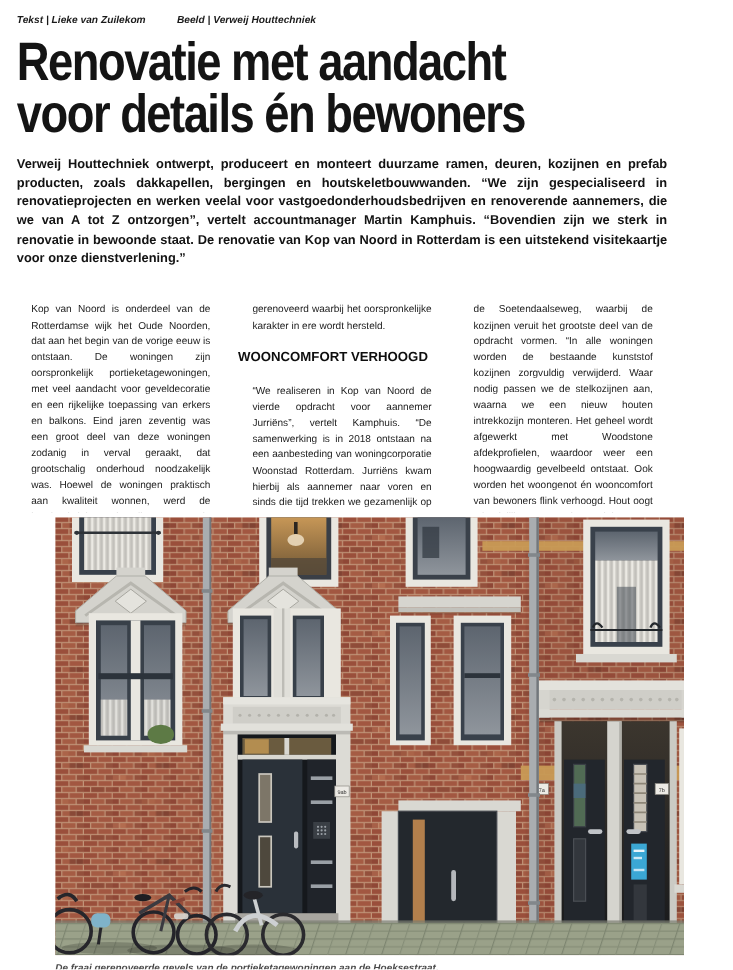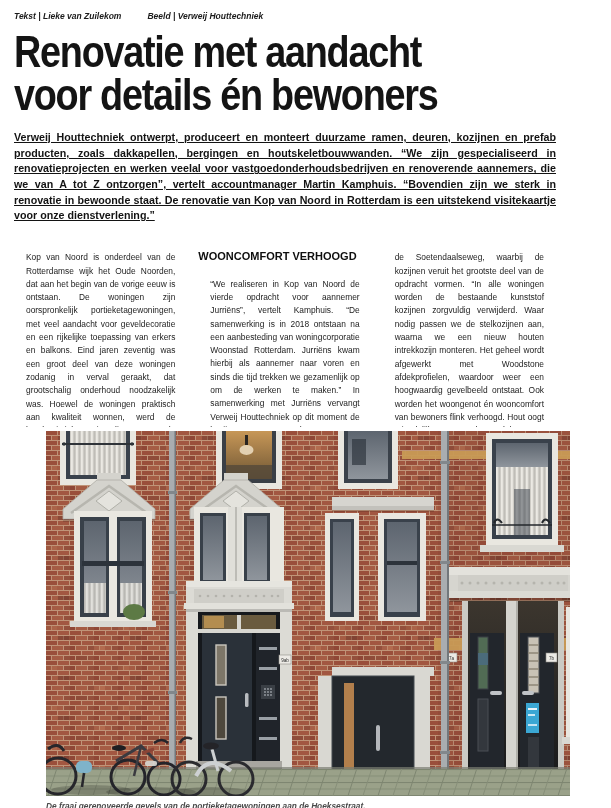--- a/index.html
+++ b/index.html
@@ -11,21 +11,21 @@
   .byline{font-style:italic;font-weight:bold;font-size:8.5px;line-height:1;color:#1a1a1a;}
   .byline .sep{display:inline-block;width:26px;}
   h1.headline{
     margin:9px 0 14px 0;color:#141414;font-weight:700;
     font-size:45px;line-height:0.96;letter-spacing:-1.5px;
     transform:scaleX(0.84);transform-origin:0 0;white-space:nowrap;
   }
   h1.headline span{display:block;}
   .intro{
     margin:0 0 15px 0;font-weight:700;font-size:10.7px;line-height:1.47;
-    text-align:justify;color:#131313;text-decoration:underline;
+    text-align:justify;color:#131313;
   }
   .cols{display:flex;gap:11px;height:188px;overflow:hidden;margin-bottom:2px;}
   .col{flex:1;font-size:8.4px;line-height:1.585;text-align:justify;color:#1c1c1c;}
   .col p{margin:12px;}
   .subhead{font-size:11px;font-weight:700;margin:9px 0 3px 0;color:#0e0e0e;letter-spacing:0;}
   figure.photo{margin:4px 0 16px 0;padding-left:32px;}
   figure.photo svg{display:block;}
   figcaption{font-style:italic;font-weight:bold;font-size:8.3px;color:#4a4a4a;margin-top:5px;line-height:1.3;}
   svg text.plate{font-family:"Liberation Sans",sans-serif;font-size:4.6px;fill:#2e2e2e;}
 </style>
@@ -43,20 +43,21 @@
     <span>voor details én bewoners</span>
   </h1>
 
   <p class="intro">Verweij Houttechniek ontwerpt, produceert en monteert duurzame ramen, deuren, kozijnen en prefab producten, zoals dakkapellen, bergingen en houtskeletbouwwanden. “We zijn gespecialiseerd in renovatieprojecten en werken veelal voor vastgoedonderhoudsbedrijven en renoverende aannemers, die we van A tot Z ontzorgen”, vertelt accountmanager Martin Kamphuis. “Bovendien zijn we sterk in renovatie in bewoonde staat. De renovatie van Kop van Noord in Rotterdam is een uitstekend visitekaartje voor onze dienstverlening.”</p>
 
   <div class="cols">
     <div class="col">
       <p>Kop van Noord is onderdeel van de Rotterdamse wijk het Oude Noorden, dat aan het begin van de vorige eeuw is ontstaan. De woningen zijn oorspronkelijk portieketagewoningen, met veel aandacht voor geveldecoratie en een rijkelijke toepassing van erkers en balkons. Eind jaren zeventig was een groot deel van deze woningen zodanig in verval geraakt, dat grootschalig onderhoud noodzakelijk was. Hoewel de woningen praktisch aan kwaliteit wonnen, werd de karakteristieke uitstraling van de panden geweld aangedaan. Nu de technische levensduur van de gebruikte materialen is bereikt, wordt de gebouwschil opnieuw</p>
     </div>
     <div class="col">
+      <p>gerenoveerd waarbij het oorspronkelijke karakter in ere wordt hersteld.</p>
       <h2 class="subhead">WOONCOMFORT VERHOOGD</h2>
       <p>“We realiseren in Kop van Noord de vierde opdracht voor aannemer Jurriëns”, vertelt Kamphuis. “De samenwerking is in 2018 ontstaan na een aanbesteding van woningcorporatie Woonstad Rotterdam. Jurriëns kwam hierbij als aannemer naar voren en sinds die tijd trekken we gezamenlijk op om de werken te maken.” In samenwerking met Jurriëns vervangt Verweij Houttechniek op dit moment de kozijnen, ramen en deuren van 40 woningen aan</p>
     </div>
     <div class="col">
       <p>de Soetendaalseweg, waarbij de kozijnen veruit het grootste deel van de opdracht vormen. “In alle woningen worden de bestaande kunststof kozijnen zorgvuldig verwijderd. Waar nodig passen we de stelkozijnen aan, waarna we een nieuw houten intrekkozijn monteren. Het geheel wordt afgewerkt met Woodstone afdekprofielen, waardoor weer een hoogwaardig gevelbeeld ontstaat. Ook worden het woongenot én wooncomfort van bewoners flink verhoogd. Hout oogt vriendelijk en warm, de gevelelementen zijn voorzien van HR++ beglazing en met de perfect passende draaidelen zijn tocht en lekkages niet meer aan de orde.”</p>
     </div>
   </div>
 
   <figure class="photo">
     <svg width="583" height="365" viewBox="0 0 583 365" xmlns="http://www.w3.org/2000/svg">

